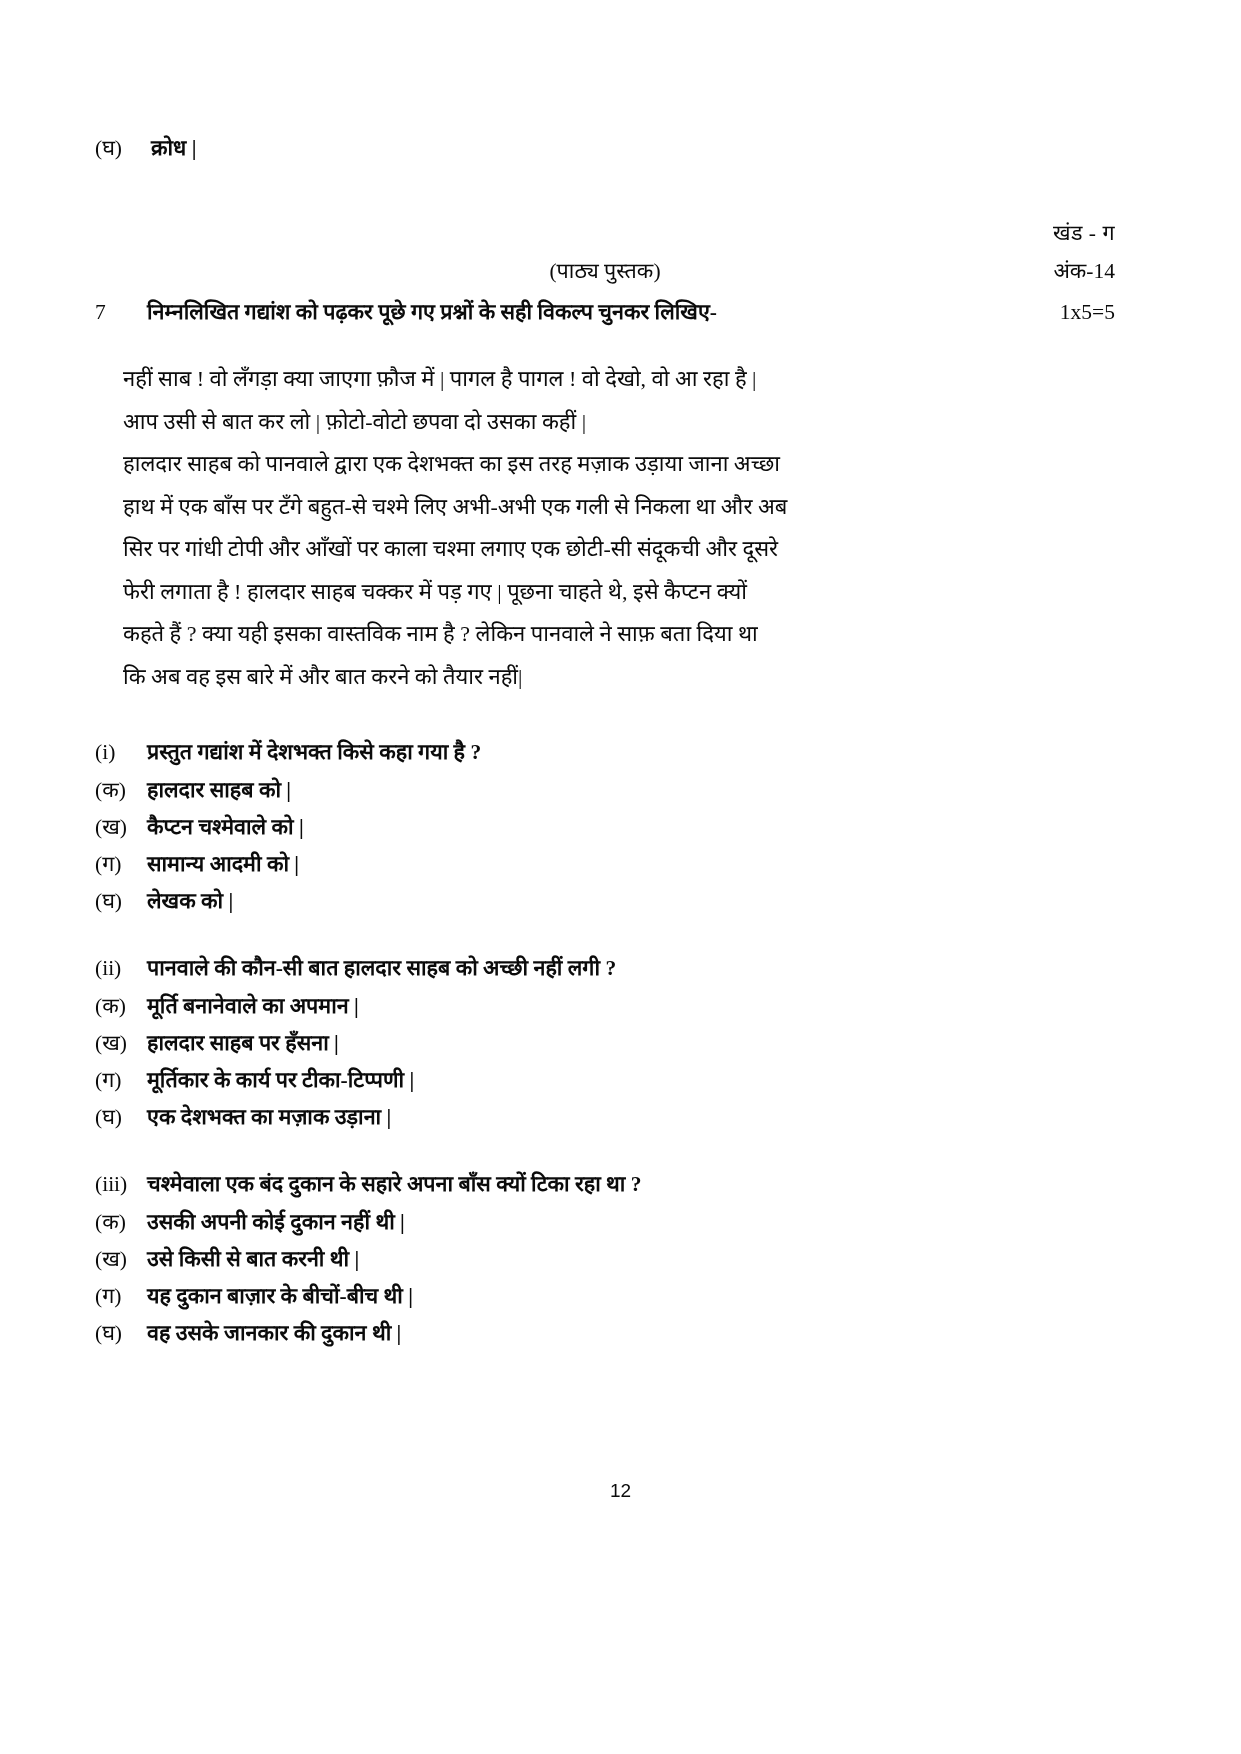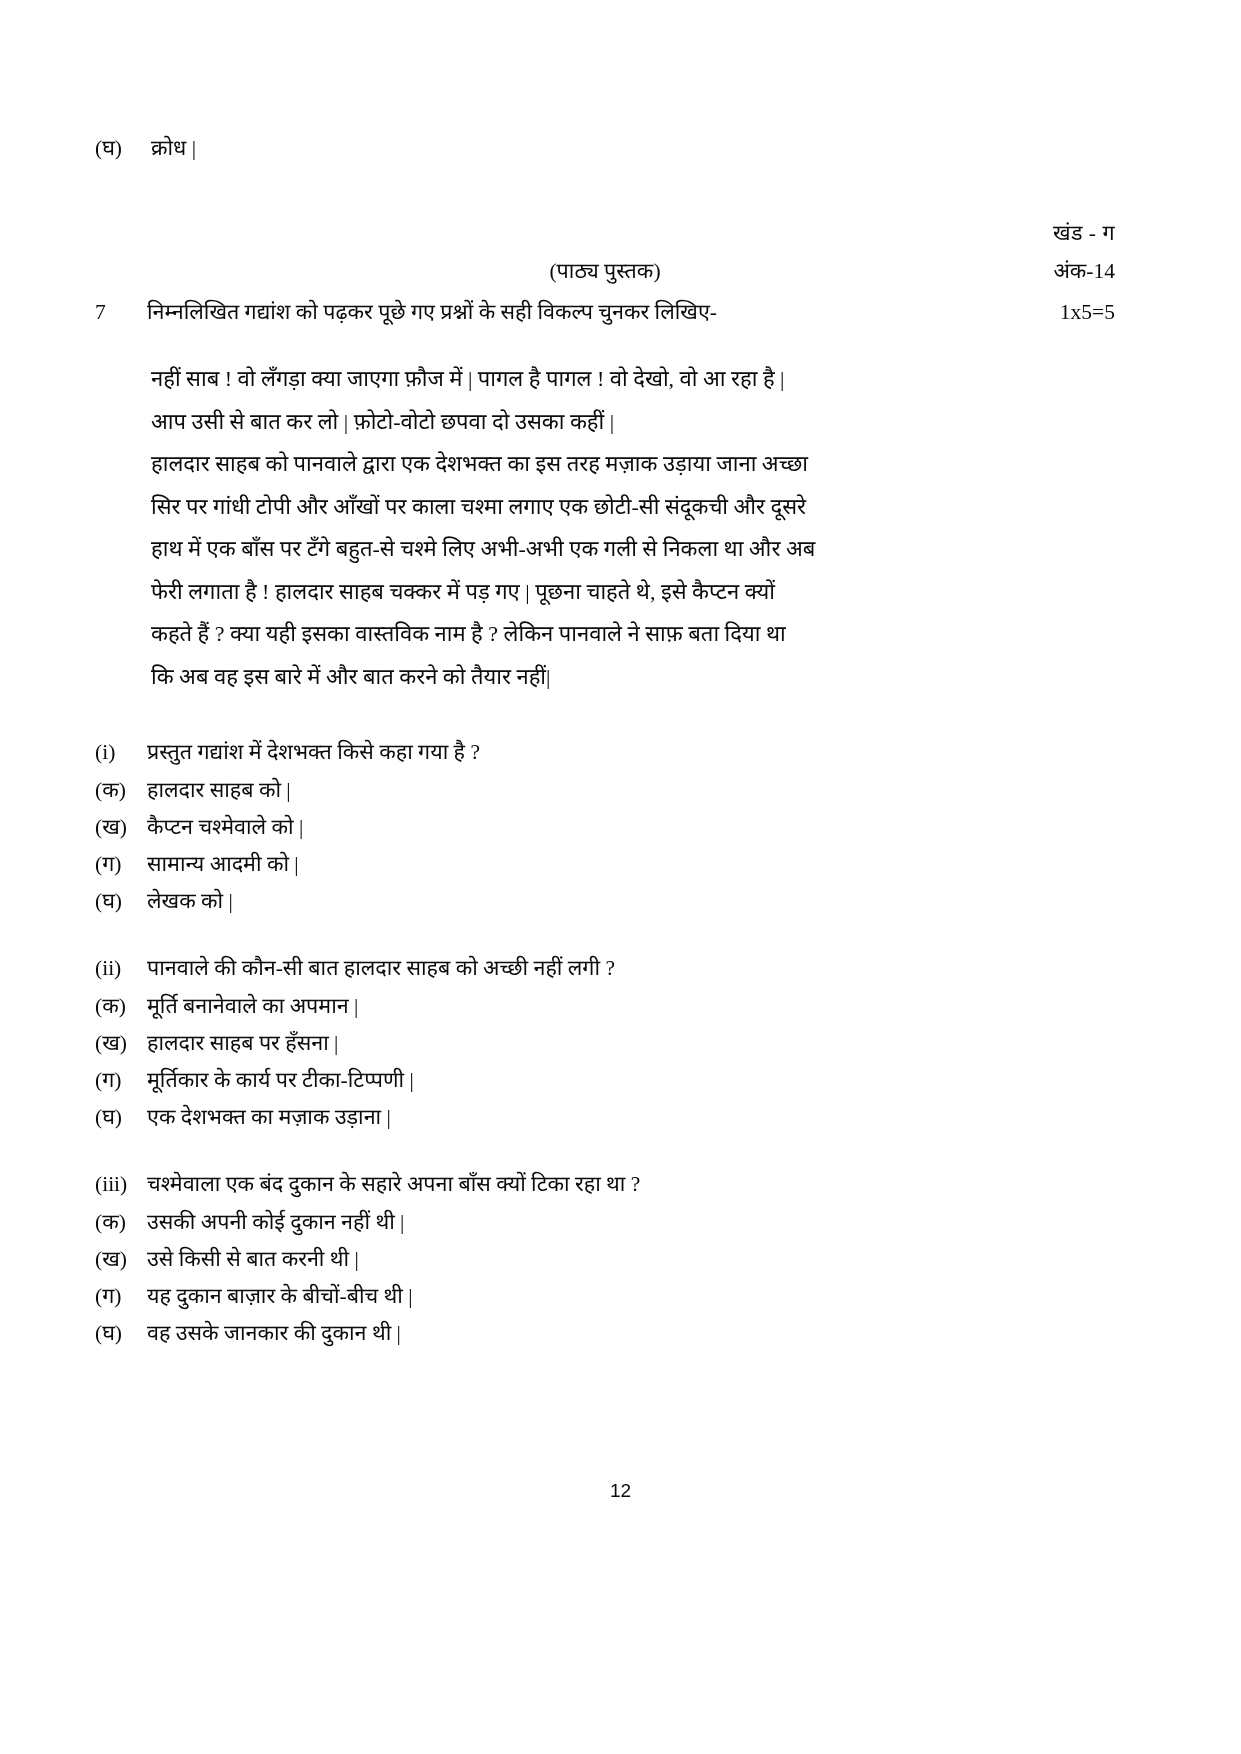--- a/index.html
+++ b/index.html
@@ -43,20 +43,21 @@
     white-space: nowrap;
   }
   .marker.qnum {
     width: 52px;
     font-size: 21.5px;
   }
   .body-text {
     flex: 1 1 auto;
     font-size: 21.5px;
     line-height: 40px;
+    font-weight: bold;
   }
 
   
   .top-option {
     margin-bottom: 46px;
   }
   .top-option .marker { width: 56px; }
 
   
   .section-block {
@@ -94,21 +95,21 @@
     position: absolute;
     right: 0;
     top: 0;
     font-size: 21.5px;
     line-height: 40px;
     white-space: nowrap;
   }
 
   
   .passage {
-    margin-left: 56px;
+    margin-left: 28px;
     margin-top: 22px;
     margin-bottom: 36px;
     width: 930px;
   }
   .passage p {
     margin: 0;
     font-size: 22px;
     line-height: 42.5px;
     text-align: justify;
     text-justify: inter-word;
@@ -169,22 +170,22 @@
         <div class="marker qnum">7</div>
         <div class="body-text">निम्नलिखित गद्यांश को पढ़कर पूछे गए प्रश्नों के सही विकल्प चुनकर लिखिए-</div>
       </div>
       <div class="marks-inline">1x5=5</div>
     </div>
 
     <div class="passage">
         <p>नहीं साब ! वो लँगड़ा क्या जाएगा फ़ौज में | पागल है पागल ! वो देखो, वो आ रहा है |</p>
         <p class="last-line">आप उसी से बात कर लो | फ़ोटो-वोटो छपवा दो उसका कहीं |</p>
         <p>हालदार साहब को पानवाले द्वारा एक देशभक्त का इस तरह मज़ाक उड़ाया जाना अच्छा</p>
+        <p>हाथ में एक बाँस पर टँगे बहुत-से चश्मे लिए अभी-अभी एक गली से निकला था और अब</p>
         <p>सिर पर गांधी टोपी और आँखों पर काला चश्मा लगाए एक छोटी-सी संदूकची और दूसरे</p>
-        <p>हाथ में एक बाँस पर टँगे बहुत-से चश्मे लिए अभी-अभी एक गली से निकला था और अब</p>
         <p>फेरी लगाता है ! हालदार साहब चक्कर में पड़ गए | पूछना चाहते थे, इसे कैप्टन क्यों</p>
         <p>कहते हैं ? क्या यही इसका वास्तविक नाम है ? लेकिन पानवाले ने साफ़ बता दिया था</p>
         <p class="last-line">कि अब वह इस बारे में और बात करने को तैयार नहीं|</p>
       </div>
 
     <div>
         <div class="mcq-group">
           <div class="row question-row">
             <div class="marker">(i)</div>
             <div class="body-text">प्रस्तुत गद्यांश में देशभक्त किसे कहा गया है ?</div>

